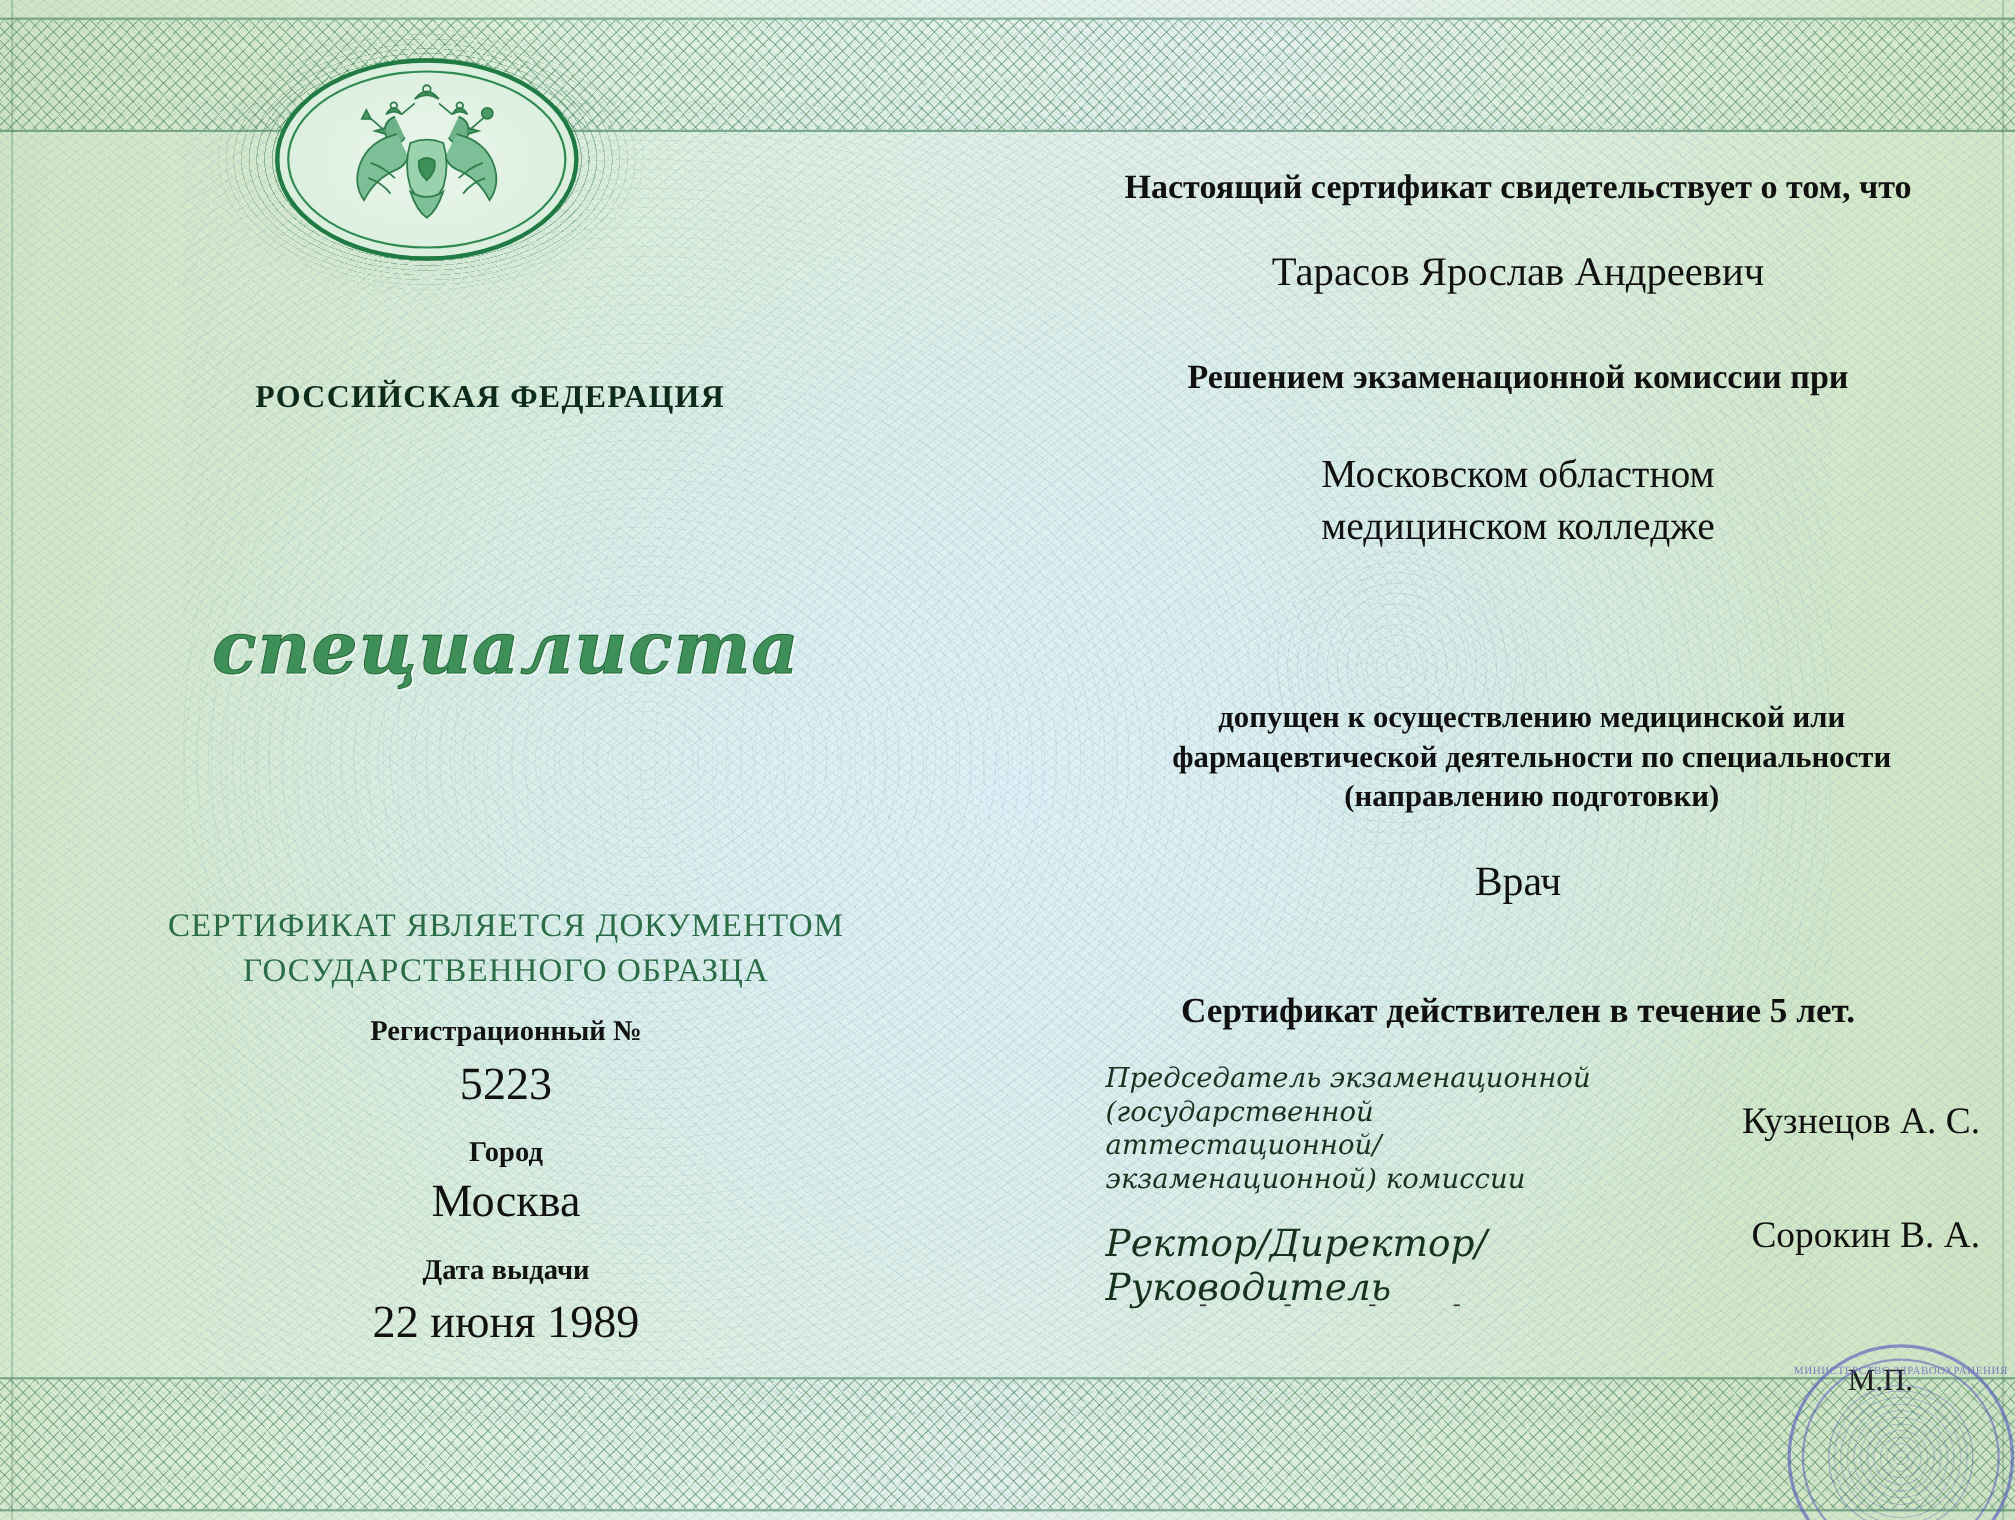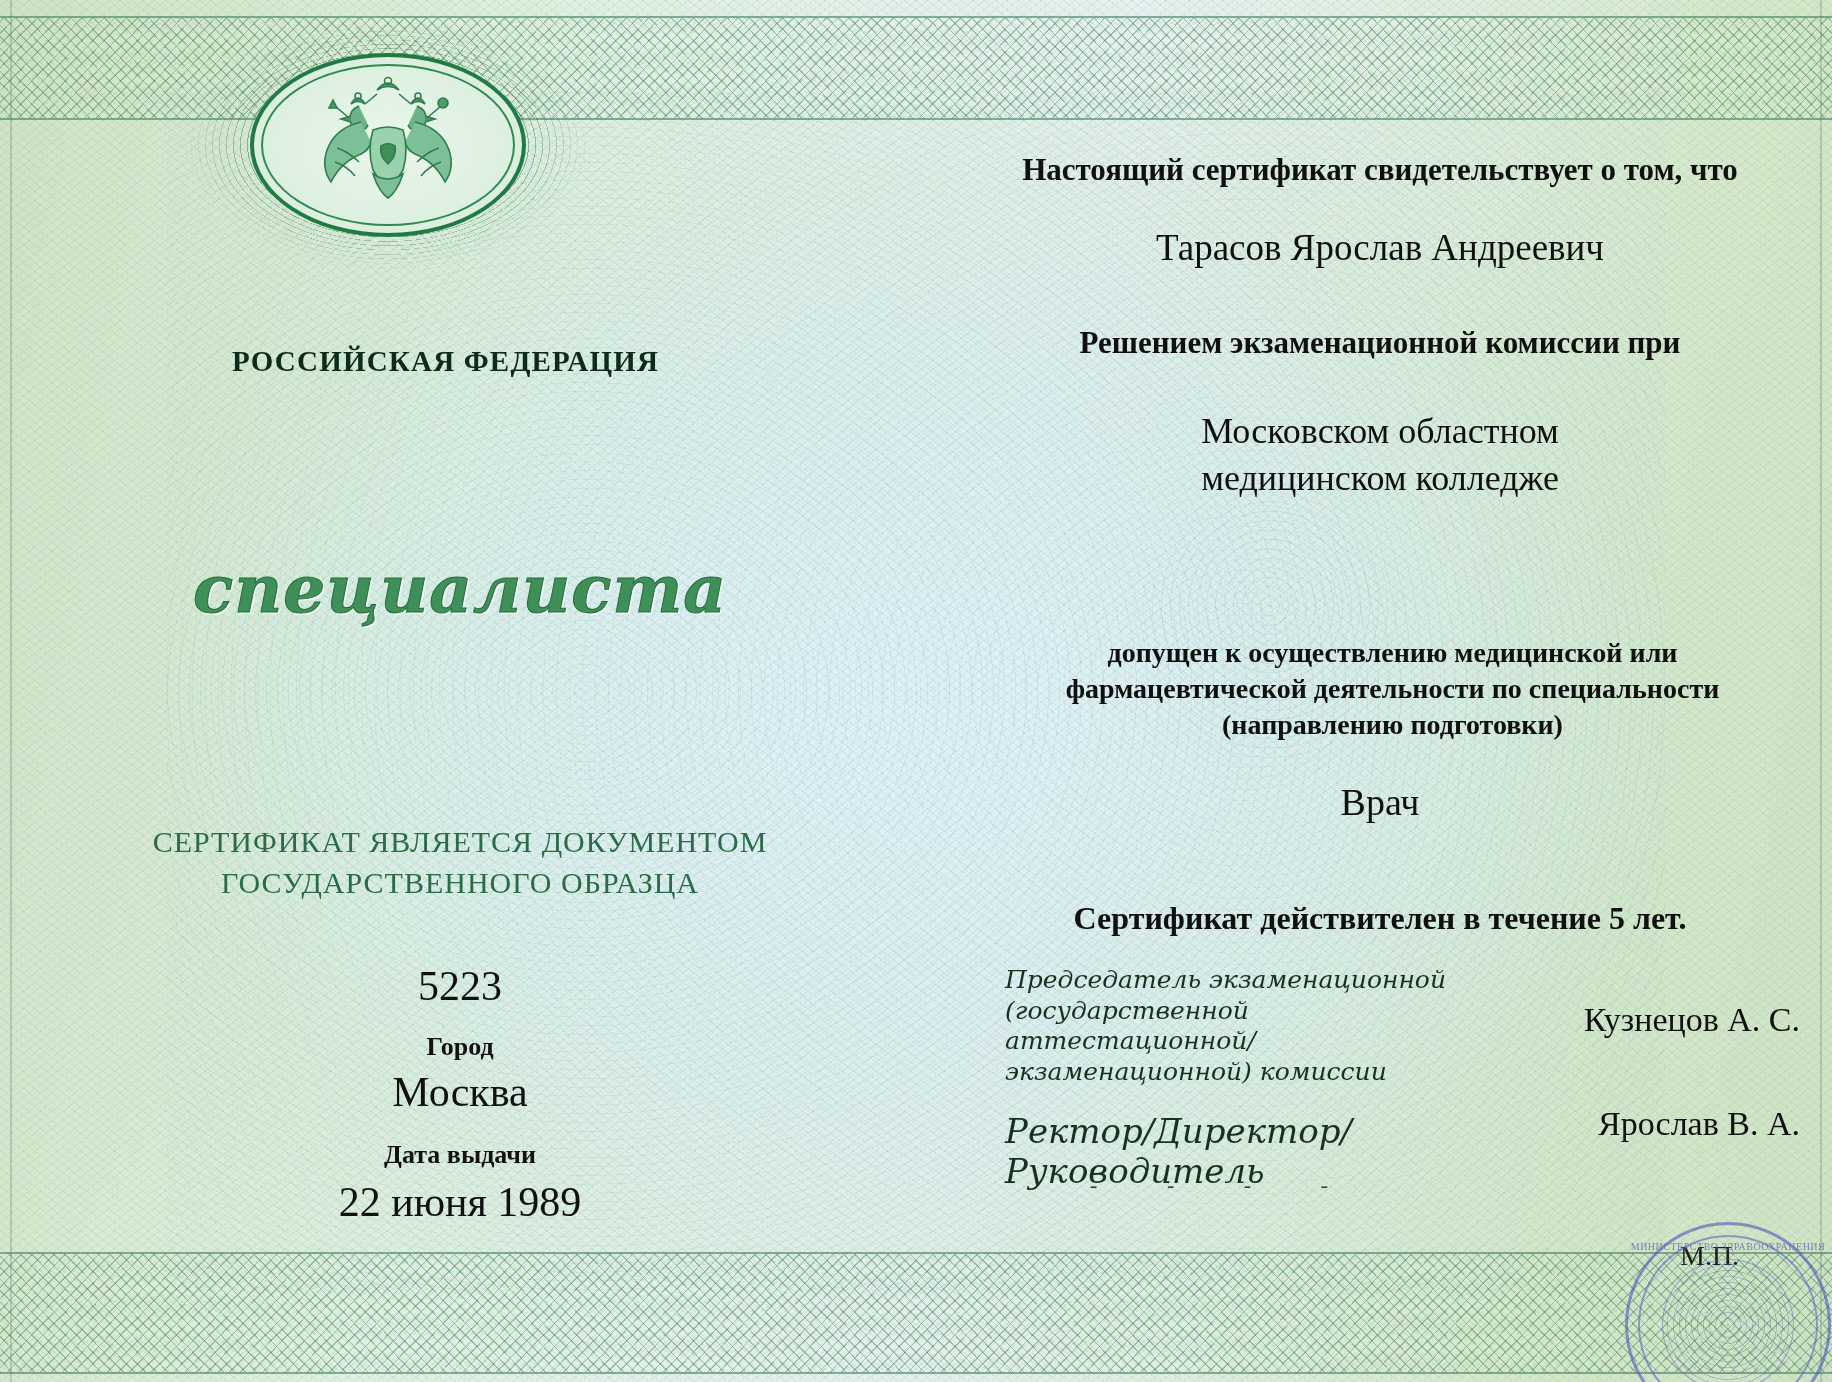--- a/index.html
+++ b/index.html
@@ -400,20 +400,21 @@
 
   <div class="big-title">
     <div class="line2">специалиста</div>
   </div>
 
   <div class="state-doc">
     <div>СЕРТИФИКАТ ЯВЛЯЕТСЯ ДОКУМЕНТОМ</div>
     <div>ГОСУДАРСТВЕННОГО ОБРАЗЦА</div>
   </div>
 
+  <div class="field-label" id="reg-label">Регистрационный №</div>
   <div class="field-value" id="reg-value">5223</div>
 
   <div class="field-label" id="city-label">Город</div>
   <div class="field-value" id="city-value">Москва</div>
 
   <div class="field-label" id="date-label">Дата выдачи</div>
   <div class="field-value" id="date-value">22 июня 1989</div>
 
   <div class="r-text" id="intro-line">Настоящий сертификат свидетельствует о том, что</div>
   <div class="r-text" id="holder-name">Тарасов Ярослав Андреевич</div>
@@ -437,21 +438,21 @@
     <div class="role">
       <div>Председатель экзаменационной</div>
       <div>(государственной аттестационной/</div>
       <div>экзаменационной) комиссии</div>
     </div>
     <div class="person">Кузнецов А. С.</div>
   </div>
 
   <div class="sig-row" id="sig-rector">
     <div class="role">Ректор/Директор/Руководитель</div>
-    <div class="person">Ярослав В. А.</div>
+    <div class="person">Сорокин В. А.</div>
   </div>
 
   <div class="dash-row">
     <span>-</span>
     <span>-</span>
     <span>-</span>
     <span>-</span>
   </div>
 
   <div id="mp-label">М.П.</div>

